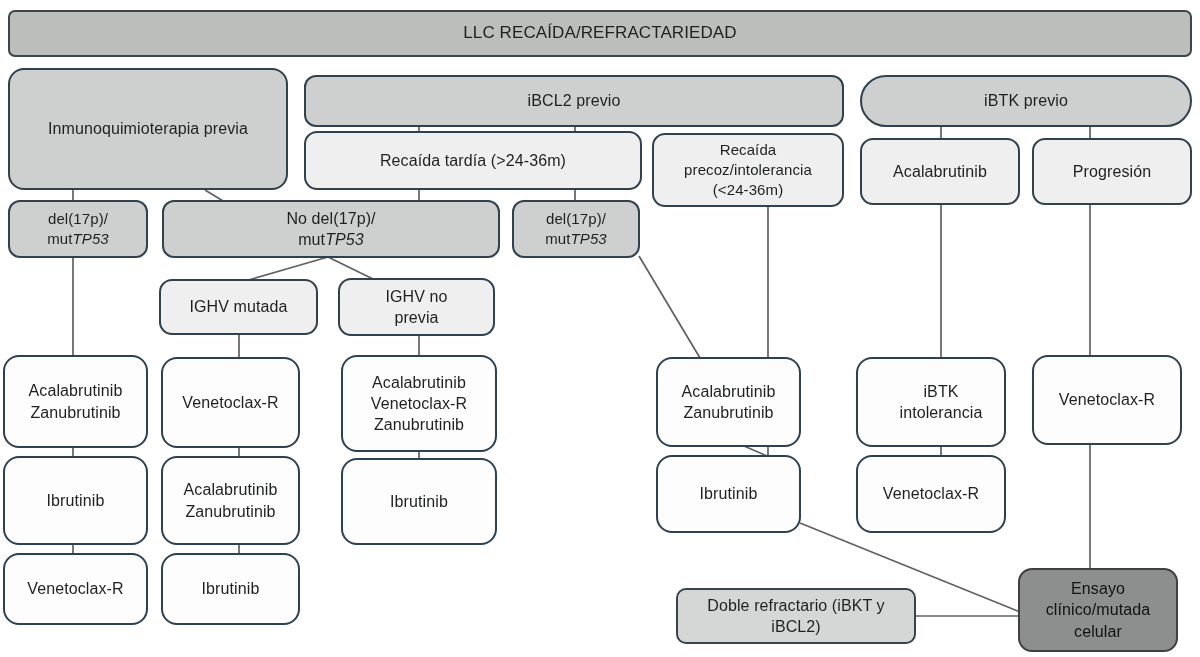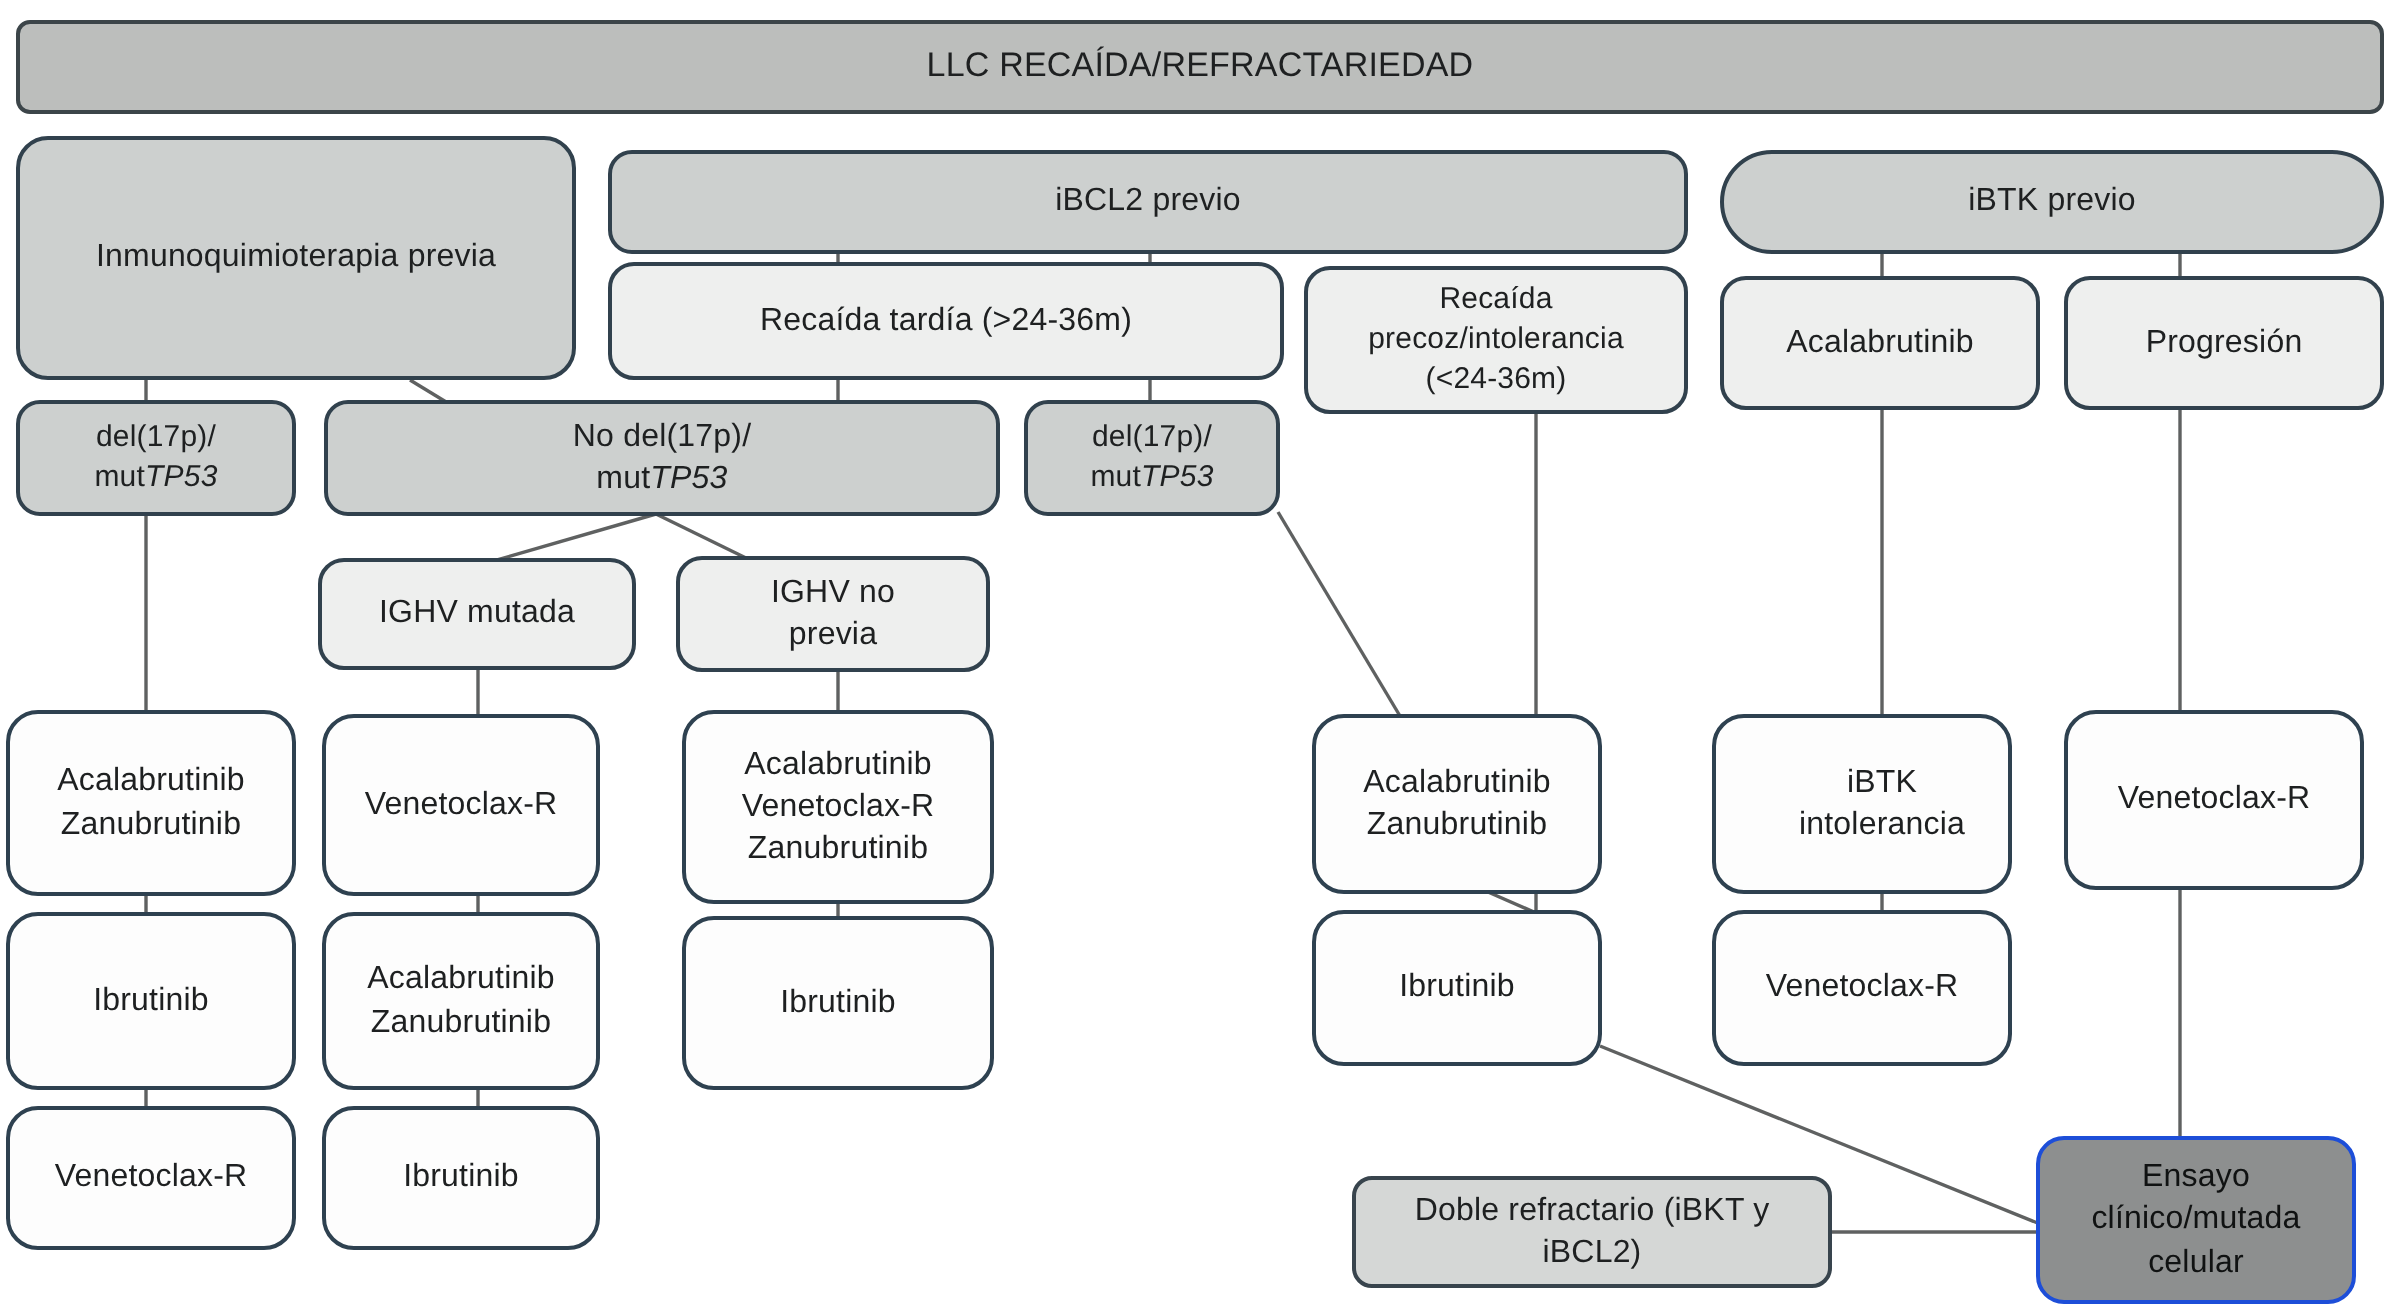--- a/index.html
+++ b/index.html
@@ -25,21 +25,21 @@
     font-size:16px;
     letter-spacing:0.1px;
   }
   .ln{display:block;}
   
   .fill-banner{background:#bcbebc;border:2px solid #3c4549;border-radius:7px;font-size:17px;}
   .fill-gray{background:#cdd0cf;border:2px solid #31414d;border-radius:12px;}
   .fill-light{background:#eeefee;border:2px solid #31414d;border-radius:13px;}
   .fill-white{background:#fdfdfd;border:2px solid #2e4150;border-radius:16px;}
   .fill-doble{background:#d5d7d6;border:2px solid #38444d;border-radius:10px;}
-  .fill-ensayo{background:#8d8f8f;border:2px solid #1d4ed8;border-radius:14px;color:#101212;}
+  .fill-ensayo{background:#8d8f8f;border:2px solid #404040;border-radius:14px;color:#101212;}
   
   #n-banner {left:8px;   top:10px;  width:1184px;height:47px;}
   #n-inmuno {left:8px;   top:68px;  width:280px; height:122px;border-radius:16px;}
   #n-ibcl2  {left:304px; top:75px;  width:540px; height:52px;}
   #n-ibtk   {left:860px; top:75px;  width:332px; height:52px;border-radius:26px;}
   #n-rt     {left:304px; top:131px; width:338px; height:59px;}
   #n-rp     {left:652px; top:133px; width:192px; height:74px;font-size:15px;}
   #n-intol  {left:860px; top:138px; width:160px; height:67px;}
   #n-prog   {left:1032px;top:138px; width:160px; height:67px;}
   #n-delL   {left:8px;   top:200px; width:140px; height:58px;font-size:15px;}

